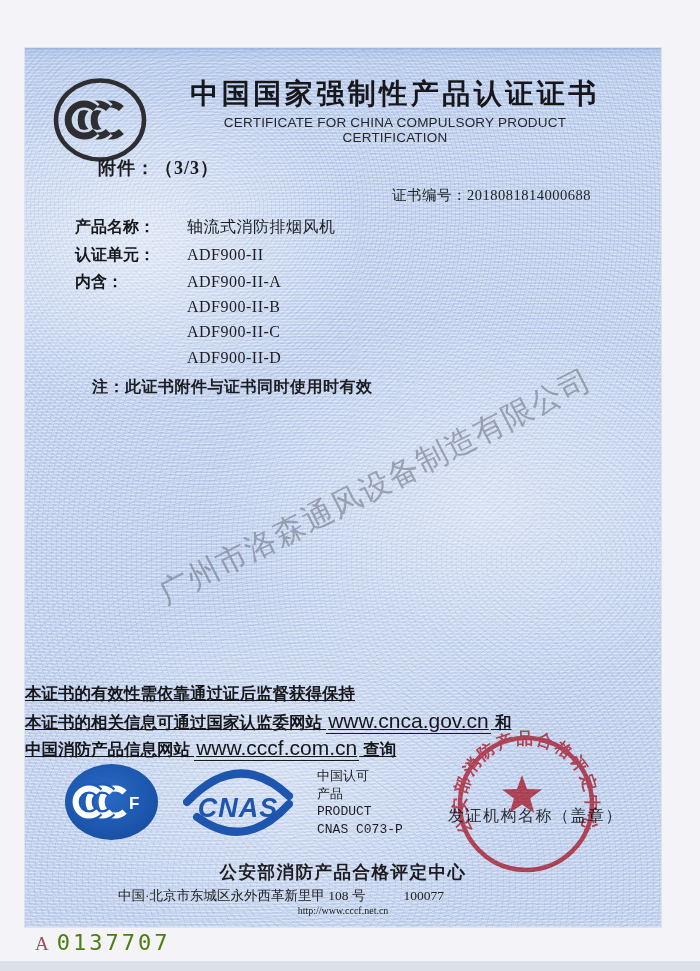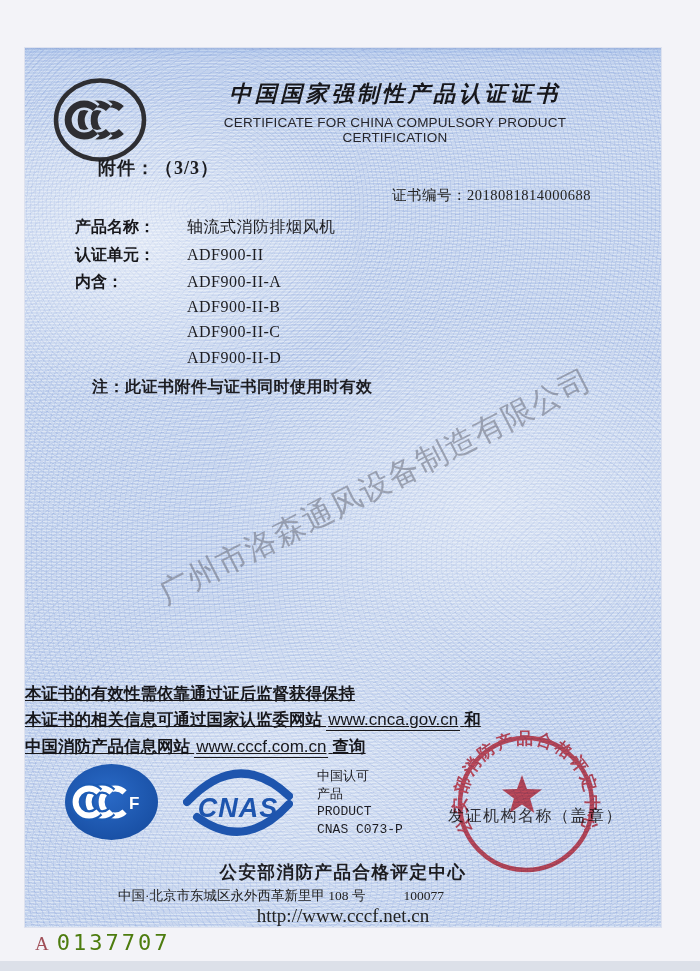--- a/index.html
+++ b/index.html
@@ -26,21 +26,21 @@
       repeating-radial-gradient(circle at 82% 58%, rgba(92,124,205,.11) 0 1px, rgba(92,124,205,0) 1px 5px),
       repeating-radial-gradient(circle at 45% 95%, rgba(92,124,205,.11) 0 1px, rgba(92,124,205,0) 1px 6px),
       repeating-linear-gradient(0deg, rgba(255,255,255,.25) 0 1px, rgba(150,175,230,.14) 1px 3px);
     border-top:2px solid rgba(120,150,210,.45);
     box-shadow:0 0 0 1px rgba(160,175,210,.25);
   }
   .abs{position:absolute;z-index:2;}
 
   
   #title-block{left:170px;top:80px;width:450px;text-align:center;}
-  #title-cn{font-size:22px;font-weight:bold;letter-spacing:3.5px;color:#17171b;line-height:28px;font-style:italic;}
+  #title-cn{font-size:28px;font-weight:bold;letter-spacing:3.5px;color:#17171b;line-height:28px;}
   #title-en{margin-top:7px;font-family:"Liberation Sans","DejaVu Sans",sans-serif;
     font-size:13.5px;letter-spacing:.2px;color:#26262c;}
   #attachment{left:98px;top:156px;font-size:18px;font-weight:600;letter-spacing:1px;}
   #cert-no{left:392px;top:186px;font-size:14.5px;letter-spacing:.5px;color:#222;}
 
   
   .field-row{left:75px;height:22px;font-size:16px;white-space:nowrap;}
   .field-label{display:inline-block;width:88px;font-weight:bold;color:#17171b;}
   .field-value{margin-left:20px;letter-spacing:.5px;color:#1d1d22;}
   #note-line{left:92px;top:377px;font-size:16px;font-weight:bold;letter-spacing:.5px;}
@@ -48,41 +48,41 @@
   
   #watermark{
     left:152px;top:577px;font-size:31px;letter-spacing:1px;white-space:nowrap;
     color:rgba(106,109,124,.55);
     transform:rotate(-27deg);transform-origin:0 0;z-index:1;
   }
 
   
   .validity-line{left:25px;width:636px;text-align:left;font-size:16.5px;font-weight:600;
     color:#17171b;white-space:nowrap;text-decoration:underline;}
-  .url{font-family:"Liberation Sans","DejaVu Sans",sans-serif;font-weight:400;font-size:17px;
+  .url{font-family:"Liberation Sans","DejaVu Sans",sans-serif;font-weight:400;font-size:21px;
     border-bottom:1.5px solid #1a1a1e;padding:0 2px 1px 2px;}
 
   
   #cccf-logo{left:63px;top:762px;width:97px;height:80px;}
   #cnas-logo{left:183px;top:760px;width:110px;height:82px;}
   #accreditation{left:317px;top:767px;font-size:13px;line-height:18px;color:#1d1d22;}
   #accreditation .lat{font-family:Liberation Mono, monospace;}
 
   
   #seal-caption{left:448px;top:806px;width:172px;text-align:center;font-size:16px;
     letter-spacing:1.5px;color:#2e2e34;z-index:2;white-space:nowrap;font-family:Liberation Serif, serif;}
   #seal{left:448px;top:726px;width:156px;height:156px;mix-blend-mode:multiply;opacity:.93;z-index:3;}
   #seal text{font-family:"Liberation Serif","DejaVu Serif",serif;font-weight:bold;}
 
   
   #footer-org{left:25px;top:860px;width:636px;text-align:center;font-size:17.5px;
     font-weight:bold;letter-spacing:1.5px;}
   #footer-address{left:25px;top:887px;width:512px;text-align:center;font-size:13.5px;color:#222;}
   #footer-address .gap{display:inline-block;width:38px;}
-  #footer-website{left:25px;top:905px;width:636px;text-align:center;font-size:19px;color:#222;}
+  #footer-website{left:25px;top:905px;width:636px;text-align:center;font-size:10px;color:#222;}
 
   
   #serial{left:35px;top:930px;white-space:nowrap;}
   #serial-prefix{font-size:19px;color:#a04f58;font-family:"Liberation Serif","DejaVu Serif",serif;}
   #serial-number{font-size:22px;color:#4d7c0f;letter-spacing:3px;
     font-family:"DejaVu Sans Mono","Liberation Mono",monospace;margin-left:8px;}
   #bottom-strip{left:0;top:961px;width:700px;height:10px;background:#dce0e9;z-index:1;}
 </style>
 </head>
 <body>

